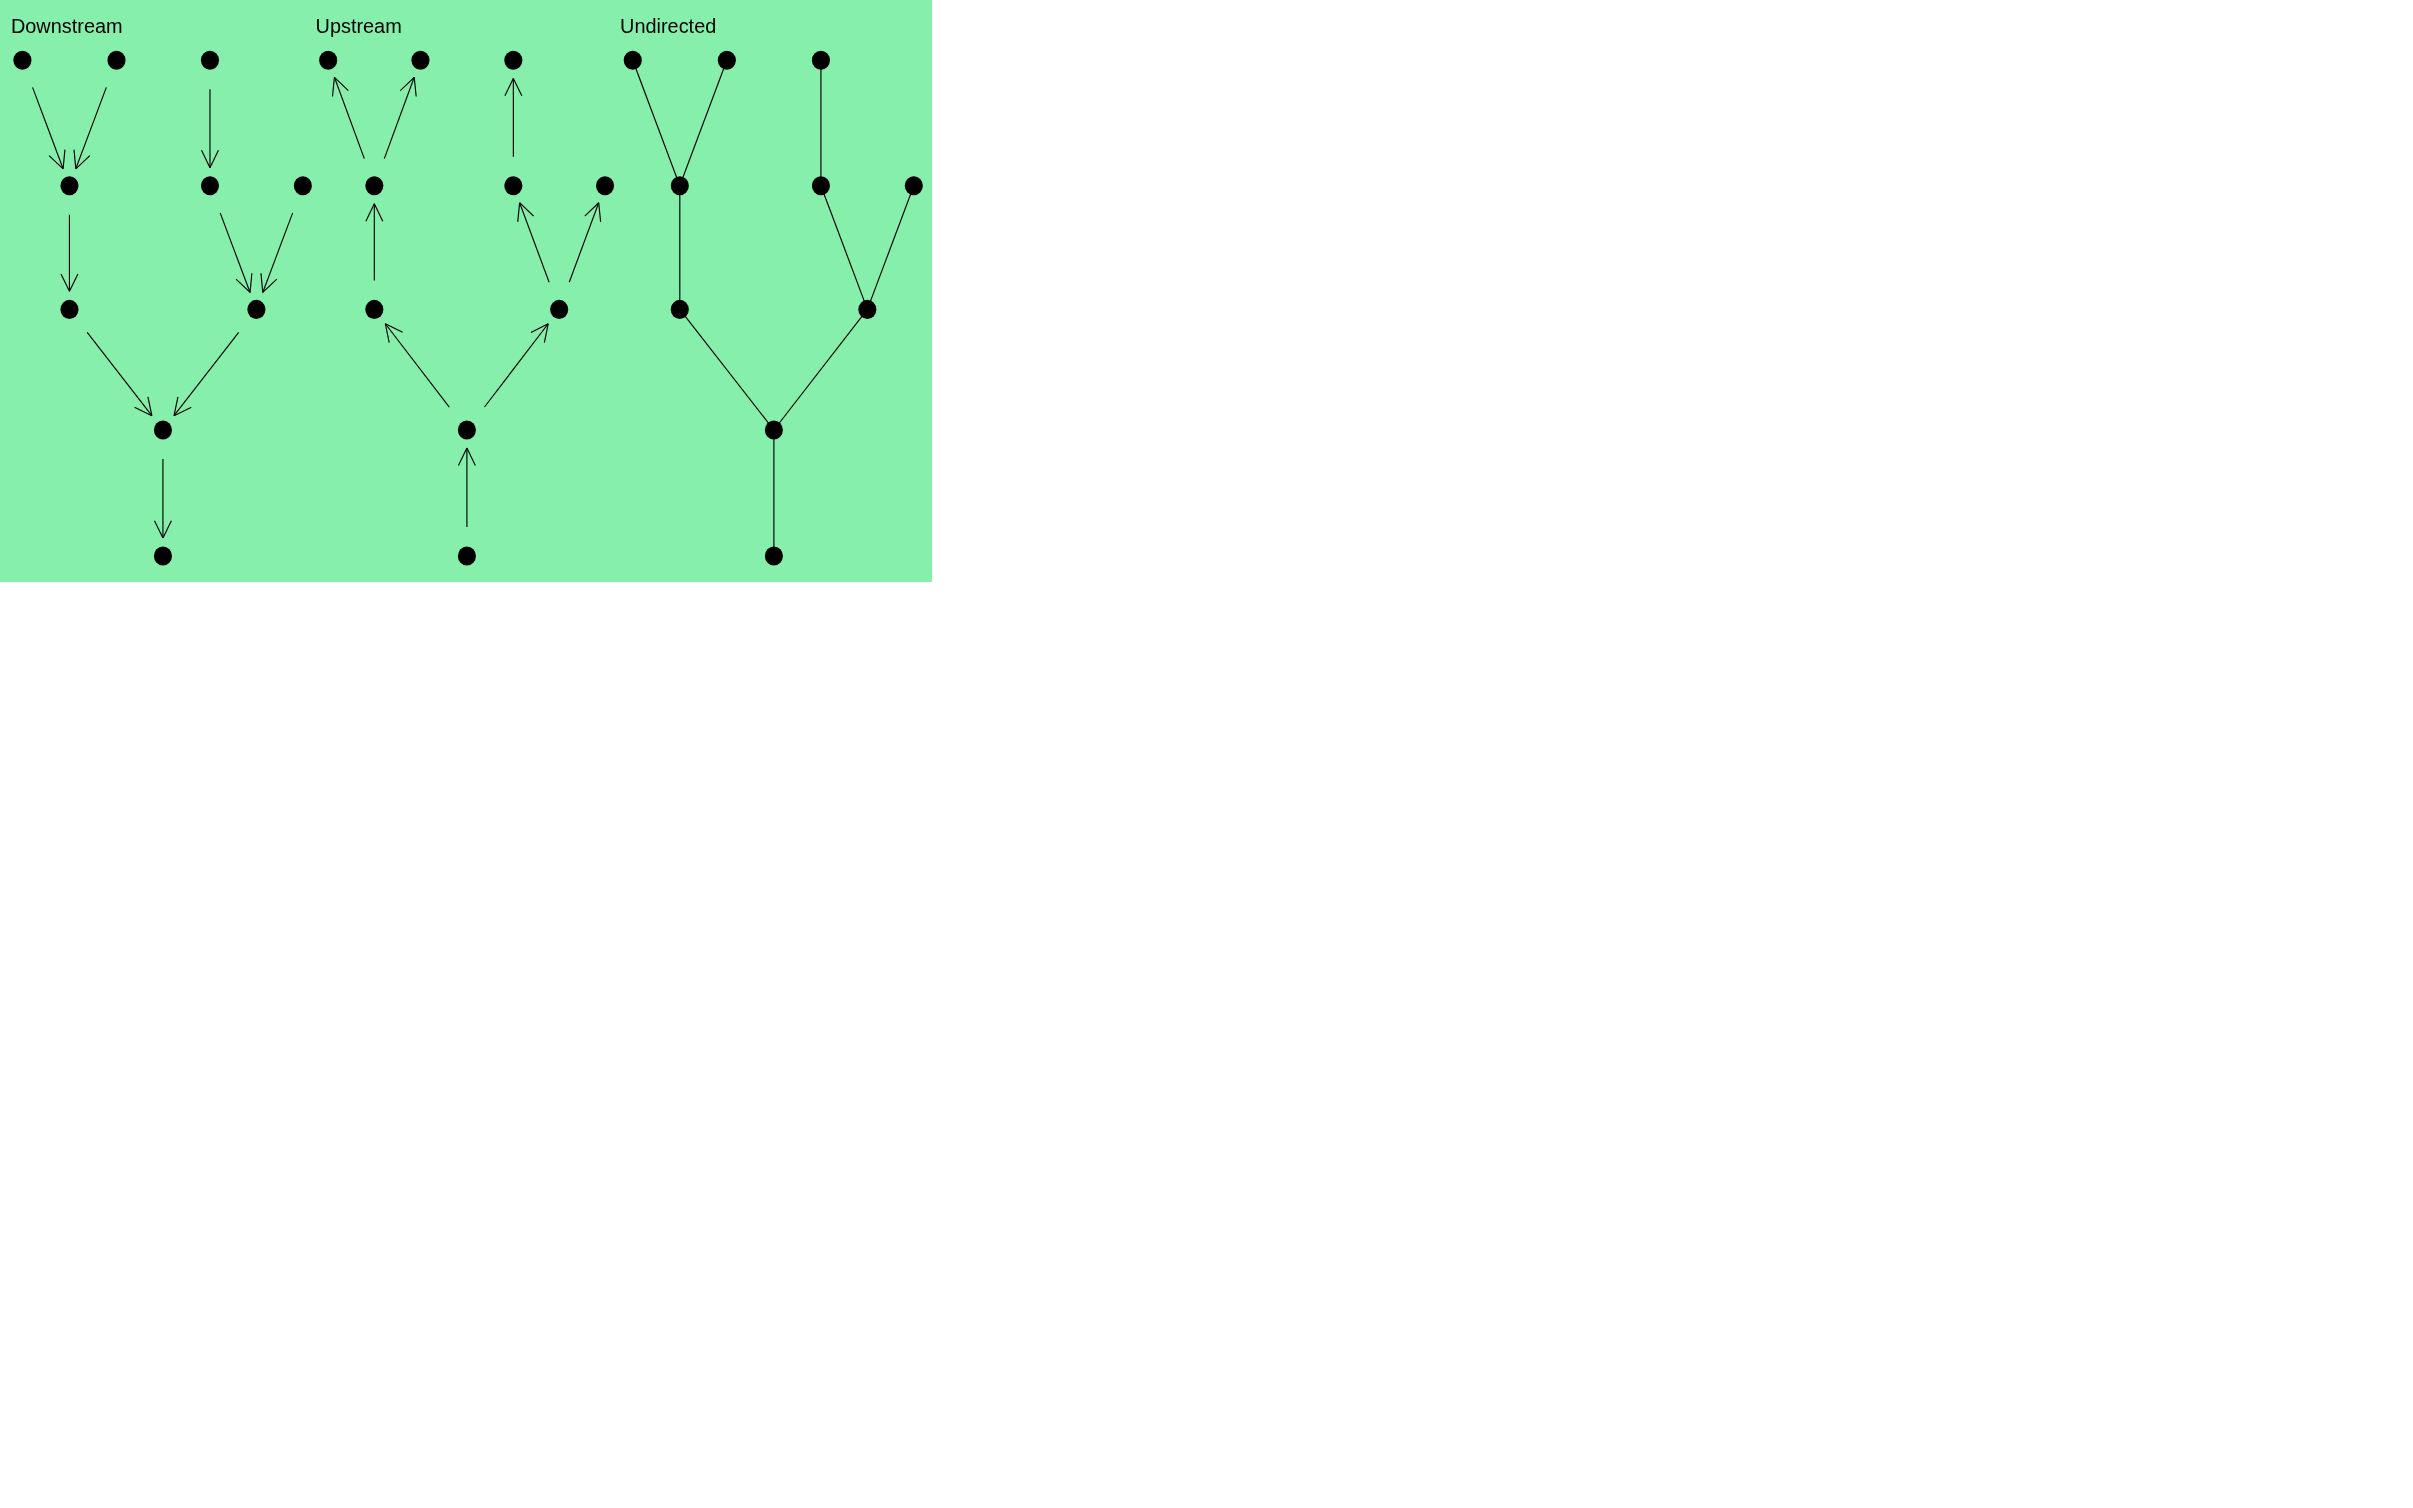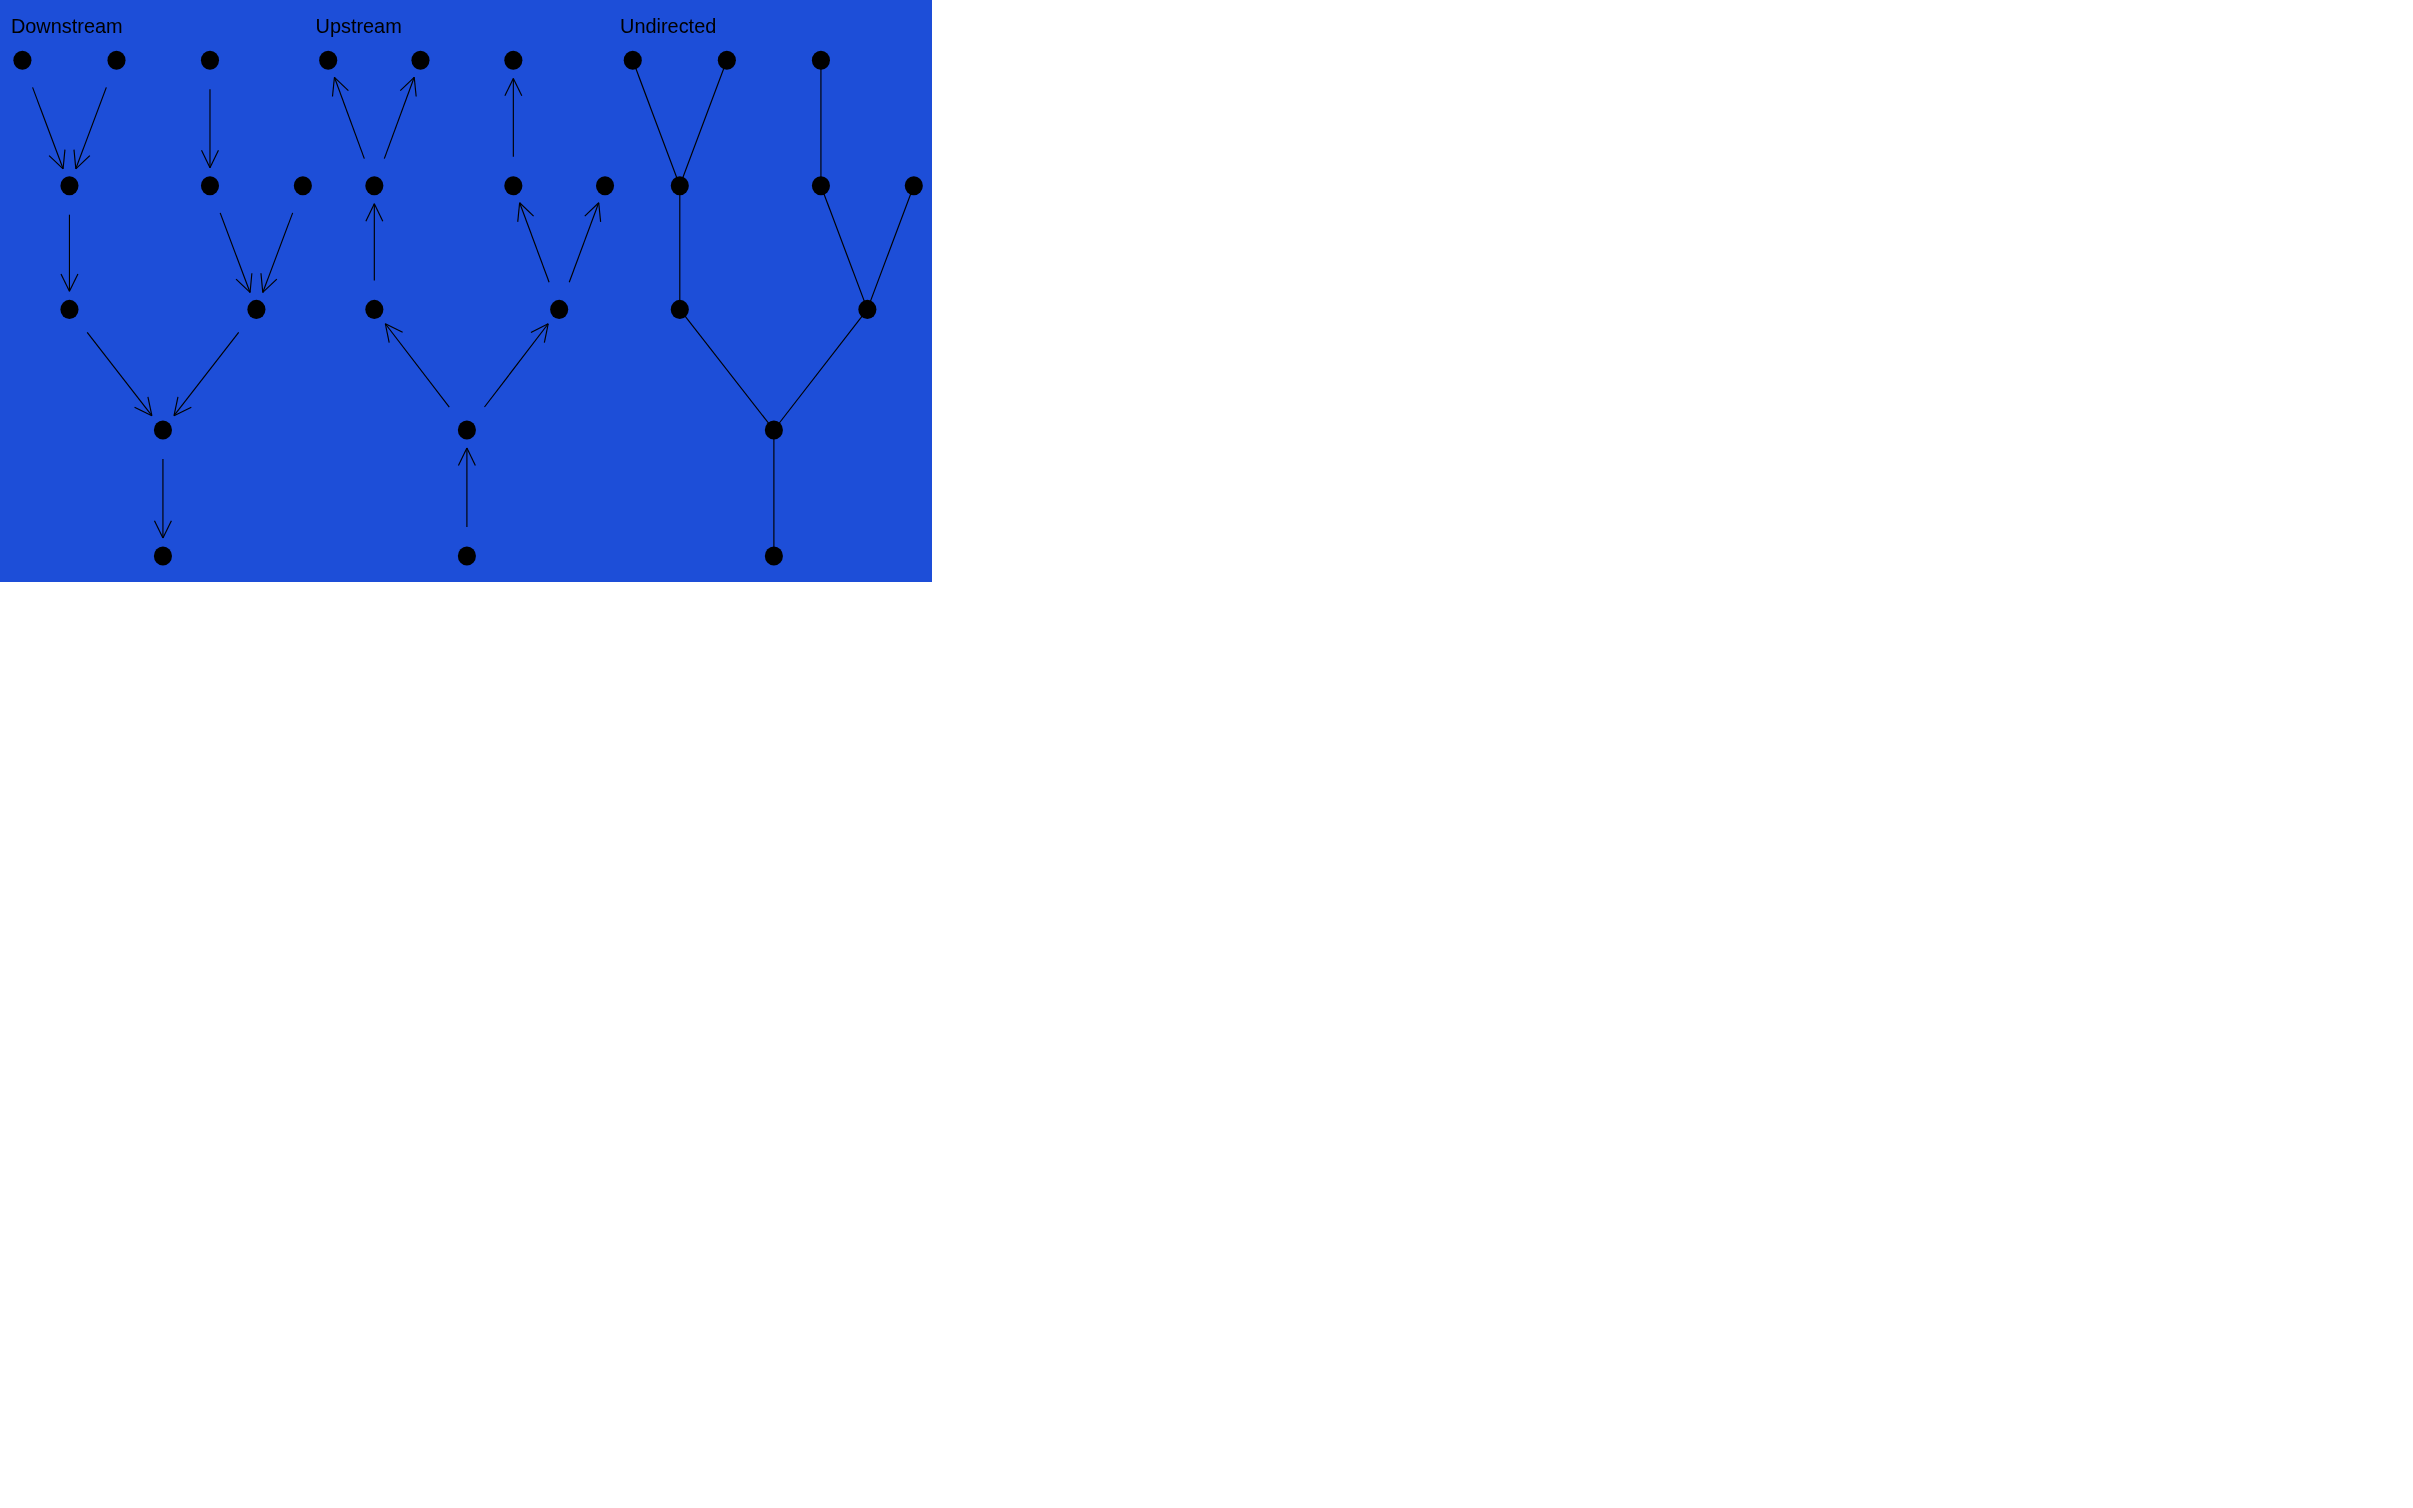--- a/index.html
+++ b/index.html
@@ -6,21 +6,21 @@
     margin: 0;
     padding: 0;
     background: #ffffff;
   }
   body {
     font-family: "Liberation Sans", "DejaVu Sans", sans-serif;
   }
   .figure-wrap {
     width: 932px;
     height: 582px;
-    background: #1d4ed8;
+    background: #86efac;
     position: relative;
     overflow: hidden;
   }
   svg#diagram {
     display: block;
     width: 100%;
     height: 100%;
   }
   .panel-title {
     font-family: "Liberation Sans", "DejaVu Sans", sans-serif;

